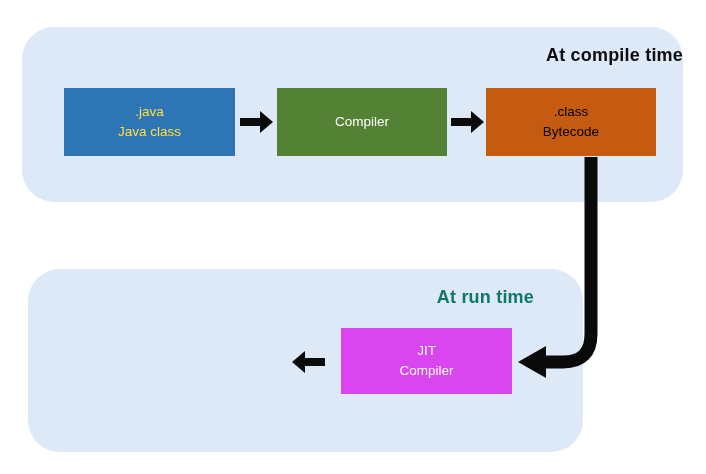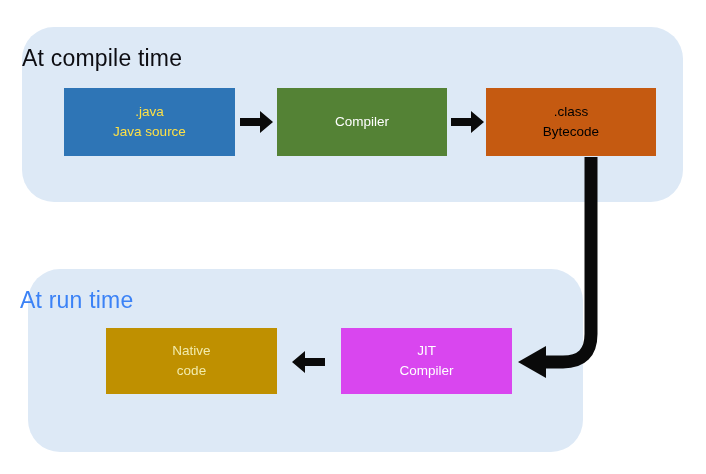--- a/index.html
+++ b/index.html
@@ -2,21 +2,21 @@
 <html><head>
 <meta charset="utf-8">
 <style>
   html,body{margin:0;padding:0;background:#ffffff;}
   .canvas{
     position:relative;width:706px;height:474px;background:#ffffff;overflow:hidden;
     font-family:"Liberation Sans", sans-serif;
   }
   .panel{position:absolute;border-radius:32px;}
   .panel-title{
-    position:absolute;text-align:left;font-weight:400;font-size:23px;
+    position:absolute;text-align:right;font-weight:700;font-size:18px;
     letter-spacing:.2px;
   }
   .flow-box{
     position:absolute;display:flex;flex-direction:column;align-items:center;justify-content:center;
     text-align:center;font-size:13.5px;line-height:1.5;
   }
   .flow-box span{display:block;}
   .arrow-svg{position:absolute;display:block;}
   .overlay{position:absolute;left:0;top:0;pointer-events:none;}
 </style>
@@ -24,40 +24,36 @@
 <body>
 
 <div class="canvas">
 
   <div class="panel" style="left: 22px; top: 27px; width: 661px; height: 175px; background: rgb(221, 233, 246);"></div>
 
   <div class="panel" style="left: 28px; top: 269px; width: 555px; height: 183px; background: rgb(221, 233, 246);"></div>
 
   <div class="panel-title" style="left: 22px; top: 45px; width: 661px; color: rgb(13, 13, 18);">At compile time</div>
 
-  <div class="panel-title" style="left: 20px; top: 287px; width: 506px; color: #3b82f6;">At run time</div>
+  <div class="panel-title" style="left: 28px; top: 287px; width: 506px; color: #0f766e;">At run time</div>
 
   <div class="flow-box" style="left: 64px; top: 88px; width: 171px; height: 68px; color: #fde047; background: rgb(46, 117, 182);">
     <span>.java</span>
-    <span>Java source</span>
+    <span>Java class</span>
   </div>
 
   <div class="flow-box" style="left: 277px; top: 88px; width: 170px; height: 68px; color: rgb(255, 255, 255); background: rgb(84, 130, 53);">
     <span>Compiler</span>
   </div>
 
   <div class="flow-box" style="left: 486px; top: 88px; width: 170px; height: 68px; color: #000000; background: rgb(197, 90, 17);">
     <span>.class</span>
     <span>Bytecode</span>
   </div>
 
-  <div class="flow-box" style="left: 106px; top: 328px; width: 171px; height: 66px; color: rgb(242, 236, 173); background: rgb(191, 144, 0);">
-    <span>Native</span>
-    <span>code</span>
-  </div>
 
   <div class="flow-box" style="left: 341px; top: 328px; width: 171px; height: 66px; color: rgb(255, 255, 255); background: #d946ef;">
     <span>JIT</span>
     <span>Compiler</span>
   </div>
 
   <svg class="arrow-svg" style="left: 240px; top: 110px; color: rgb(10, 10, 10);" width="33" height="24" viewBox="0 0 33 24">
     <polygon fill="currentColor" points="0,8 20,8 20,1 33,12 20,23 20,16 0,16"></polygon>
   </svg>
 

